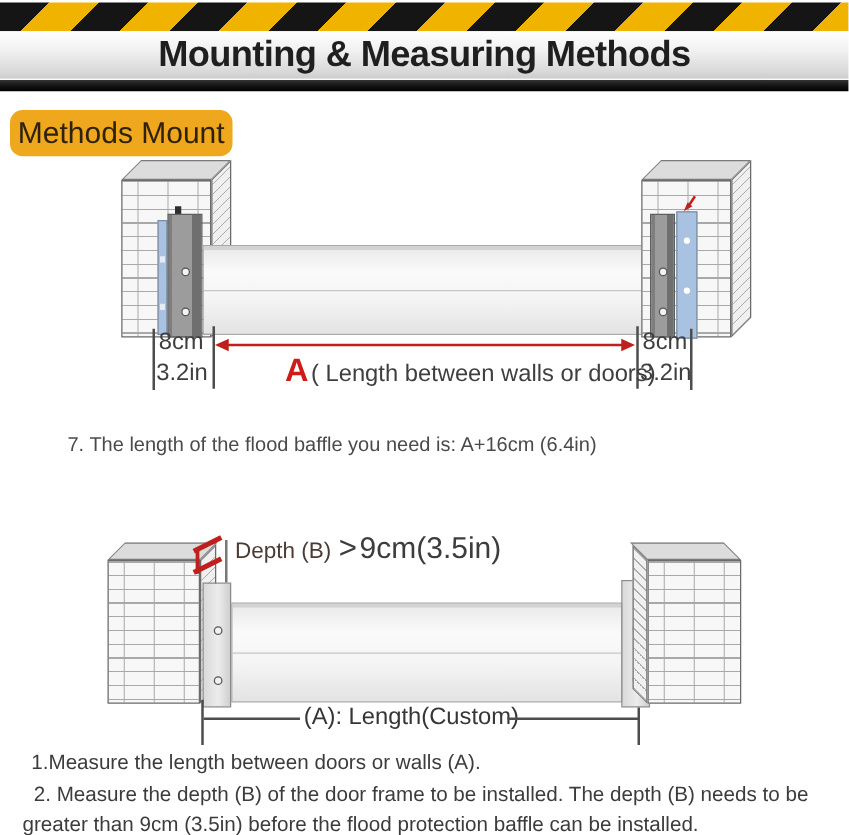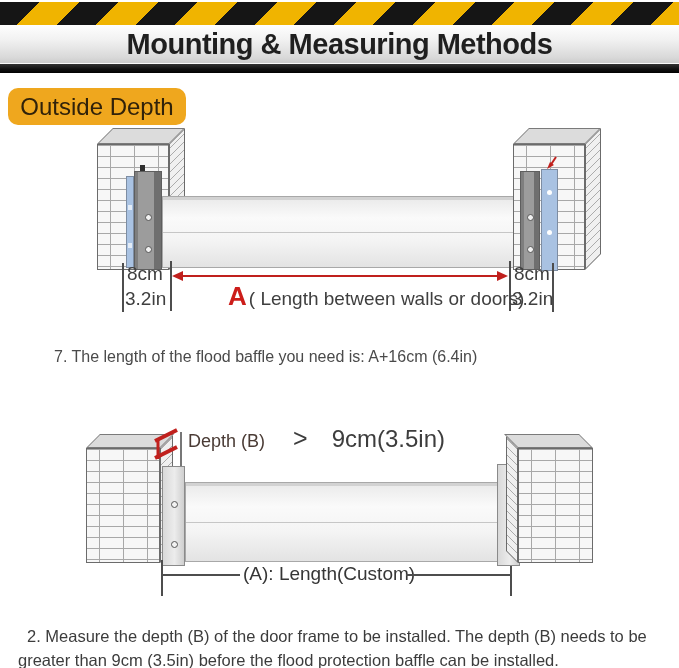--- a/index.html
+++ b/index.html
@@ -73,21 +73,21 @@
 
 <div class="canvas">
 
   <div class="hazard"></div>
   <div class="title-band">
     <div class="page-title">Mounting &amp; Measuring Methods</div>
   </div>
   <div class="dark-band"></div>
 
   <div class="badge" style="left:8px;top:88px;width:178px;height:37px;font-size:24px;">
-    <span>Outside Depth</span>
+    <span>Methods Mount</span>
   </div>
 
   <div>
 
     <div class="face topface skew-ur" style="left:97px;top:128px;width:72px;height:16px;"></div>
     <div class="face brick" style="left:97px;top:144px;width:72px;height:126px;"></div>
     <div class="face hatch skewy-l" style="left:169px;top:144px;width:16px;height:126px;"></div>
     <div style="position:absolute;left:140px;top:165px;width:5px;height:12px;background:#2f2f2f;"></div>
     <div class="bluebar" style="left:126px;top:176px;width:8px;height:92px;">
       <span class="bmark" style="top:28px;"></span>
@@ -145,21 +145,21 @@
     <div class="face brick" style="left:86px;top:448px;width:74px;height:115px;"></div>
     <div class="face hatch skewy-l" style="left:160px;top:448px;width:13px;height:115px;"></div>
 
     <svg style="position:absolute;left:152px;top:426px;" width="28" height="46" viewBox="0 0 28 46">
       <line x1="3" y1="15" x2="25" y2="4" stroke="#c0201d" stroke-width="4"></line>
       <line x1="3" y1="32" x2="25" y2="21" stroke="#c0201d" stroke-width="4"></line>
       <line x1="6" y1="13" x2="6" y2="33" stroke="#c0201d" stroke-width="3"></line>
     </svg>
     <div style="position:absolute;left:180px;top:432px;width:1.5px;height:34px;background:#777;"></div>
 
-    <div class="depth-label" style="left:188px;top:424px;gap:22px;">
+    <div class="depth-label" style="left:188px;top:424px;">
       <span class="depth-prefix">Depth (B)</span>
       <span class="depth-gt">&gt;</span>
       <span class="depth-value">9cm(3.5in)</span>
     </div>
 
     <div class="rail" style="left:162px;top:466px;width:23px;height:100px;">
       <span class="screw" style="left:8px;top:34px;"></span>
       <span class="screw" style="left:8px;top:74px;"></span>
     </div>
     <div class="baffle" style="left:185px;top:482px;width:313px;height:80px;">
@@ -176,15 +176,16 @@
     <div class="face topface skew-ul" style="left:518px;top:434px;width:75px;height:14px;"></div>
     <div class="face brick" style="left:518px;top:448px;width:75px;height:115px;"></div>
 
     <div class="vline" style="left:161px;top:560px;height:36px;"></div>
     <div class="hline" style="left:163px;top:574px;width:77px;height:1.5px;"></div>
     <div class="len-label" style="left:243px;top:563px;width:160px;">(A): Length(Custom)</div>
     <div class="hline" style="left:406px;top:574px;width:105px;height:1.5px;"></div>
     <div class="vline" style="left:510px;top:566px;height:30px;"></div>
   </div>
 
+  <div class="bottom-steps" style="left:25px;top:598px;white-space:nowrap;">1.Measure the length between doors or walls (A).</div>
   <div class="bottom-steps" style="left:18px;top:624px;width:652px;text-indent:9px;">2. Measure the depth (B) of the door frame to be installed. The depth (B) needs to be greater than 9cm (3.5in) before the flood protection baffle can be installed.</div>
 
 </div>
 
 </body></html>

